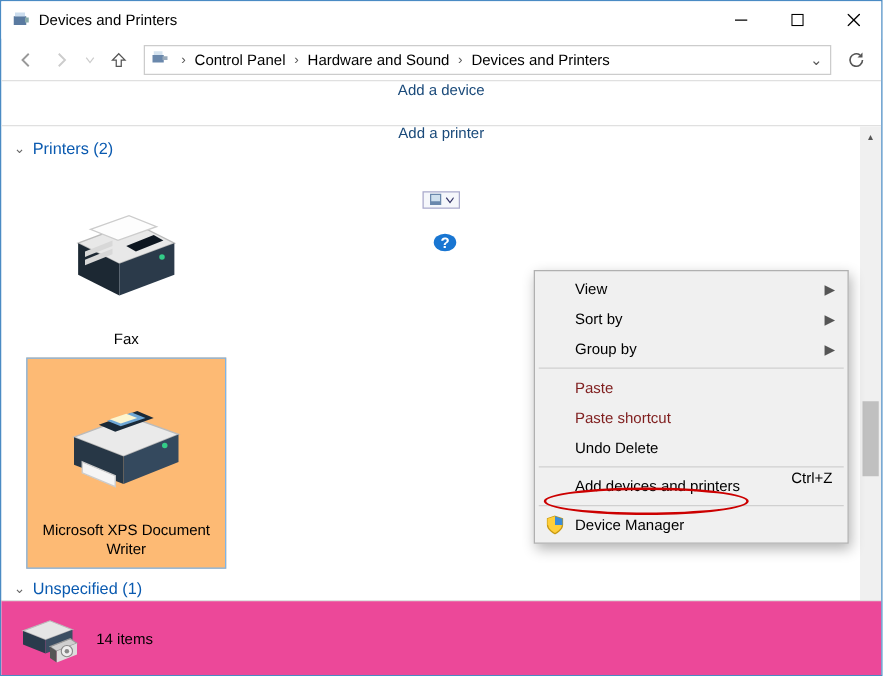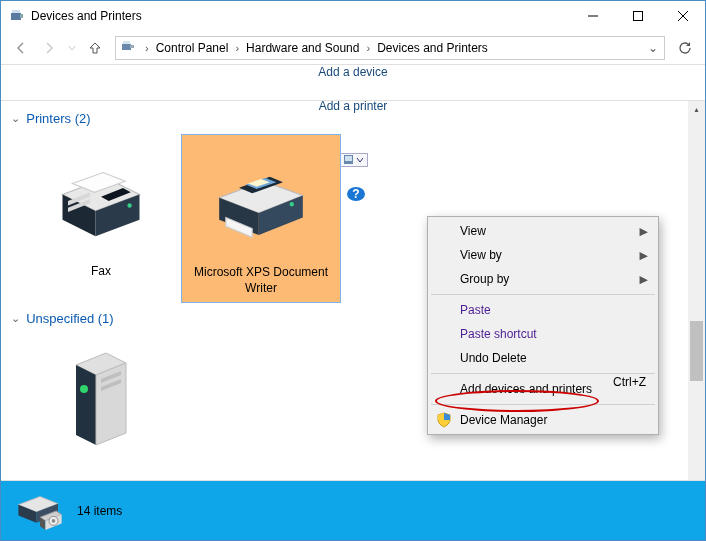--- a/index.html
+++ b/index.html
@@ -37,35 +37,35 @@
   
   .content { position: relative; height: 410px; overflow: hidden; }
   .scroll { position: absolute; right: 0; top: 0; width: 17px; height: 100%; background: #f0f0f0; }
   .scroll .arrow { width: 17px; height: 17px; display: flex; align-items: center; justify-content: center; font-size: 8px; color: #555; }
   .scroll .thumb { position: absolute; left: 2px; right: 2px; top: 220px; height: 60px; background: #c0c0c0; }
   .pane { padding: 6px 0 0 0; }
 
   .group-header { display: flex; align-items: center; font-size: 13px; color: #0a5ab0; padding: 4px 10px; }
   .group-header .chev { font-size: 11px; margin-right: 6px; color: #666; }
 
-  .items { display: flex; flex-wrap: wrap; padding: 4px 20px; }
+  .items { display: flex; flex-wrap: wrap; padding: 4px 20px; flex-direction: column; }
   .item { width: 160px; text-align: center; font-size: 12px; padding: 6px; }
   .item.selected { border: 1px solid #7cb4e8; background: #fdba74; }
   .item .icon-wrap { height: 120px; display: flex; align-items: center; justify-content: center; }
   .item .label { margin-top: 4px; line-height: 1.3; }
 
   
-  .statusbar { position: absolute; bottom: 0; left: 0; right: 0; height: 60px; border-top: 1px solid #e0e0e0; display: flex; align-items: center; padding: 0 12px; background: #0ea5e9; }
+  .statusbar { position: absolute; bottom: 0; left: 0; right: 0; height: 60px; border-top: 1px solid #e0e0e0; display: flex; align-items: center; padding: 0 12px; background: #ec4899; }
   .statusbar .dev-icon { width: 54px; height: 42px; margin-right: 10px; }
   .statusbar .status-text { font-size: 12px; }
 
   
-  .ctxmenu { position: absolute; left: 426px; top: 215px; width: 232px; background: #f0f0f0; border: 1px solid #b0b0b0; box-shadow: 2px 4px 10px rgba(0,0,0,.3); padding: 2px; z-index: 10; }
+  .ctxmenu { position: absolute; left: 426px; top: 215px; width: 252px; background: #f0f0f0; border: 1px solid #b0b0b0; box-shadow: 2px 4px 10px rgba(0,0,0,.3); padding: 2px; z-index: 10; }
   .ctxitem { height: 24px; display: flex; align-items: center; font-size: 12px; padding: 0 26px 0 30px; position: relative; }
-  .ctxitem.disabled { color: #4c1d95; }
+  .ctxitem.disabled { color: #7f1d1d; }
   .ctxitem .sub { position: absolute; right: 8px; font-size: 11px; color: #555; }
   .ctxitem .shortcut { position: absolute; right: 10px; font-size: 12px; margin-top: 48px; }
   .ctxitem .ctxicon { position: absolute; left: 6px; width: 16px; height: 16px; }
   .ctxsep { height: 1px; background: #d0d0d0; margin: 3px 1px; }
   .highlight-oval { position: absolute; border: 2px solid #c00; border-radius: 50%; width: 164px; height: 22px; left: 434px; top: 389px; z-index: 20; pointer-events: none; }
 
   
   svg { display: block; }
 </style>
 </head>
@@ -245,21 +245,21 @@
   </span>
   <span class="status-text">14 items</span>
 </div>
 
 <div class="ctxmenu">
   <div class="ctxitem">
     <span>View</span>
     <span class="sub">▶</span>
   </div>
   <div class="ctxitem">
-    <span>View by</span>
+    <span>Sort by</span>
     <span class="sub">▶</span>
   </div>
   <div class="ctxitem">
     <span>Group by</span>
     <span class="sub">▶</span>
   </div>
   <div class="ctxsep"></div>
   <div class="ctxitem disabled">
     <span>Paste</span>
   </div>

